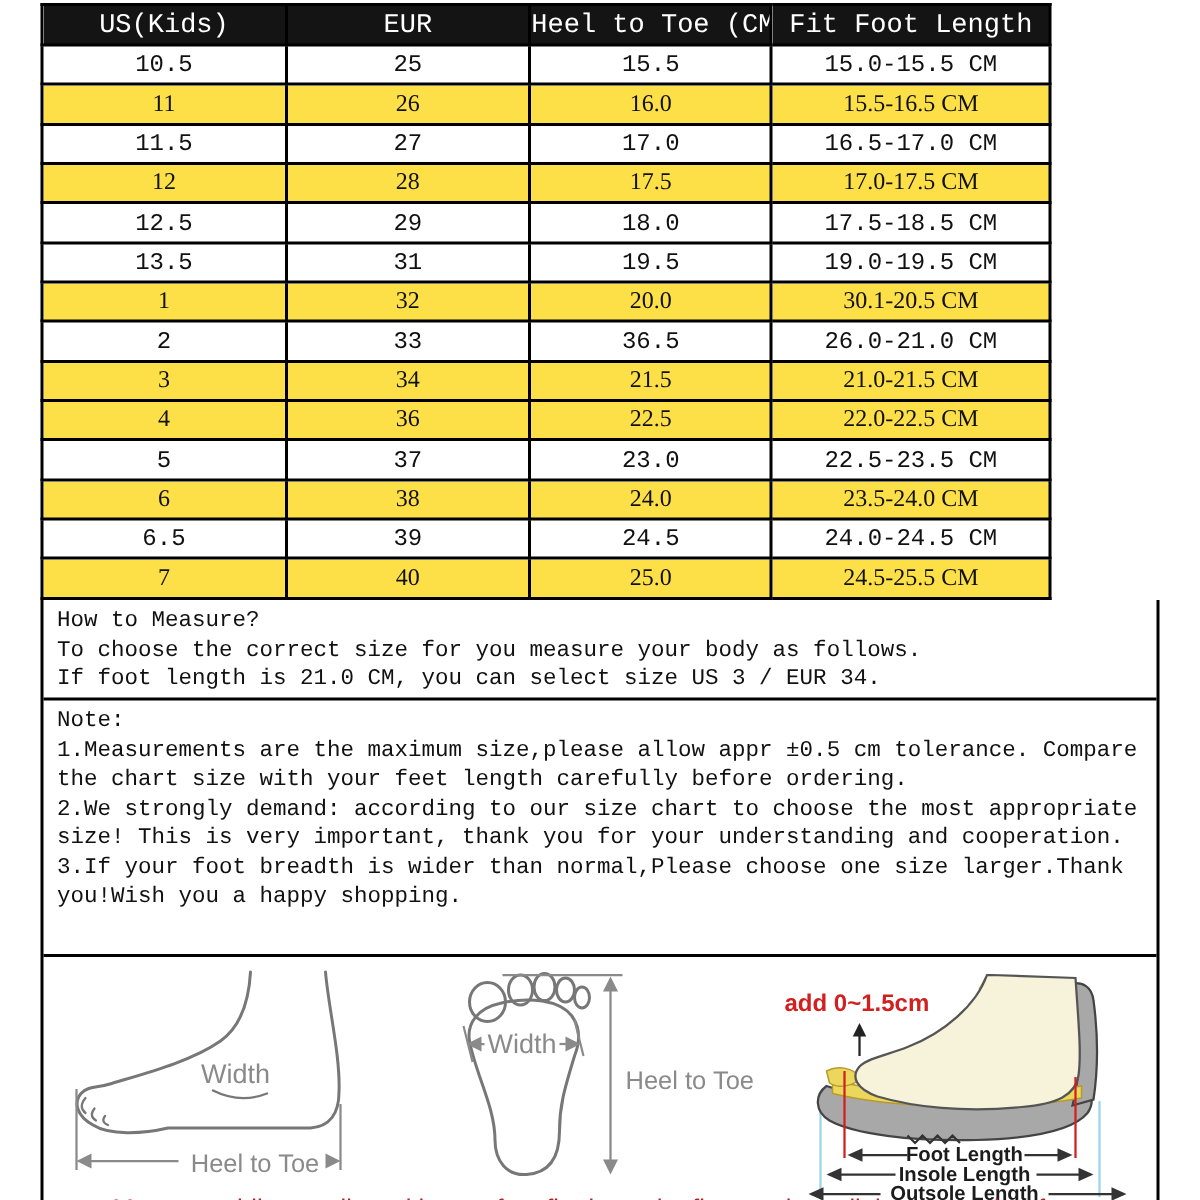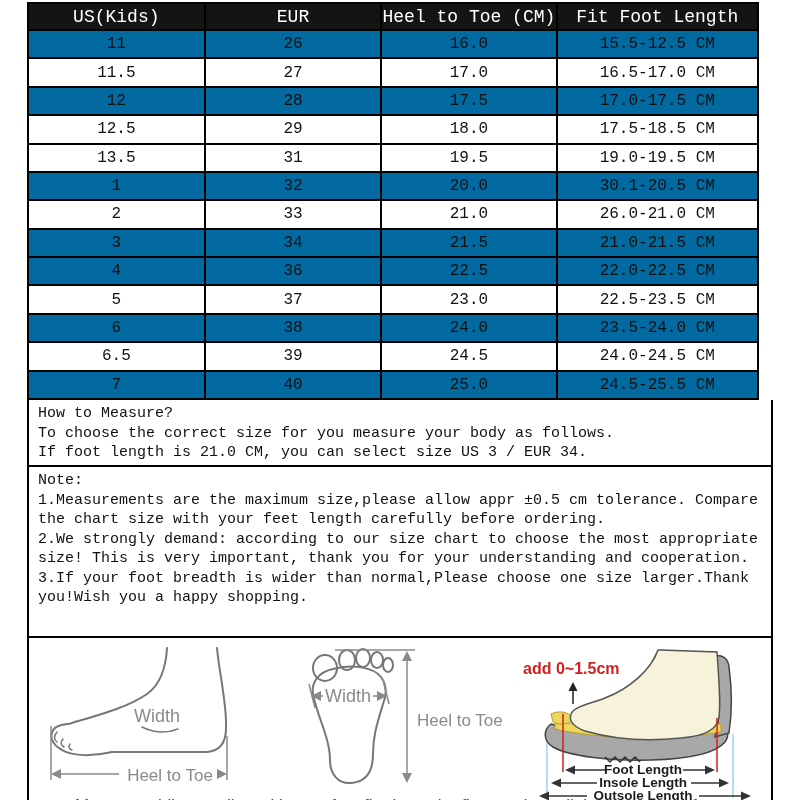--- a/index.html
+++ b/index.html
@@ -7,36 +7,36 @@
   .page {
     width:800px; height:800px; overflow:hidden;
     background:#ffffff;
     font-family:"Liberation Mono","DejaVu Sans Mono",monospace;
     position:relative;
   }
   .content { margin:2px 27px 0 27px; width:746px; }
 
   
   table.size-table {
-    width:732px; height:398px;
+    width:674px; height:398px;
     border-collapse:collapse;
     table-layout:fixed;
   }
   table.size-table th, table.size-table td {
     border:2px solid #000;
     text-align:center; vertical-align:middle;
     font-weight:normal;
     overflow:hidden; white-space:nowrap;
   }
   table.size-table th {
     background:#141414; color:#fff;
     font-size:18px; height:27px;
   }
   table.size-table td { font-size:16px; color:#111; background:#fff; }
-  table.size-table tr.alt td { background:#0369a1; }
+  table.size-table tr.alt td { background:#fde047;font-family:Liberation Serif, serif; }
   col.c1 { width:24.2%; } col.c2 { width:24.2%; }
   col.c3 { width:24.0%; } col.c4 { width:27.6%; }
 
   
   .lower { border:2px solid #000; border-top:none; width:746px; }
   .box { padding:4px 9px 2px 9px; font-size:15px; line-height:1.3; color:#111; overflow:hidden; }
   .box-how  { height:67px; border-bottom:2px solid #000; }
   .box-note { height:171px; border-bottom:2px solid #000; }
   .box-diagram { height:183px; padding:6px 0 0 0; }
   .note-line { display:block; }
@@ -70,25 +70,31 @@
         </colgroup>
       <thead>
         <tr>
           <th>US(Kids)</th>
           <th>EUR</th>
           <th>Heel to Toe (CM)</th>
           <th>Fit Foot Length</th>
         </tr>
       </thead>
       <tbody>
+          <tr>
+            <td>10.5</td>
+            <td>25</td>
+            <td>15.5</td>
+            <td>15.0-15.5 CM</td>
+          </tr>
           <tr class="alt">
             <td>11</td>
             <td>26</td>
             <td>16.0</td>
-            <td>15.5-12.5 CM</td>
+            <td>15.5-16.5 CM</td>
           </tr>
           <tr>
             <td>11.5</td>
             <td>27</td>
             <td>17.0</td>
             <td>16.5-17.0 CM</td>
           </tr>
           <tr class="alt">
             <td>12</td>
             <td>28</td>
@@ -109,21 +115,21 @@
           </tr>
           <tr class="alt">
             <td>1</td>
             <td>32</td>
             <td>20.0</td>
             <td>30.1-20.5 CM</td>
           </tr>
           <tr>
             <td>2</td>
             <td>33</td>
-            <td>21.0</td>
+            <td>36.5</td>
             <td>26.0-21.0 CM</td>
           </tr>
           <tr class="alt">
             <td>3</td>
             <td>34</td>
             <td>21.5</td>
             <td>21.0-21.5 CM</td>
           </tr>
           <tr class="alt">
             <td>4</td>

